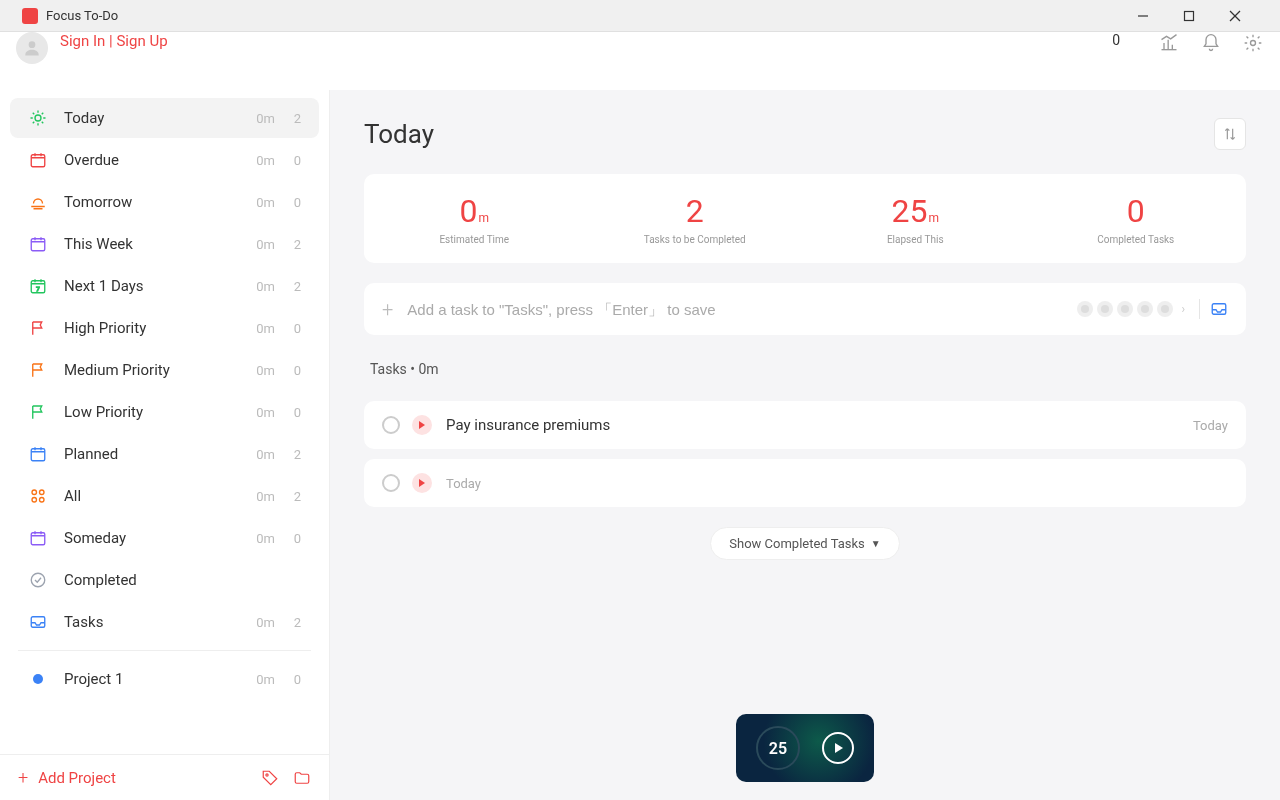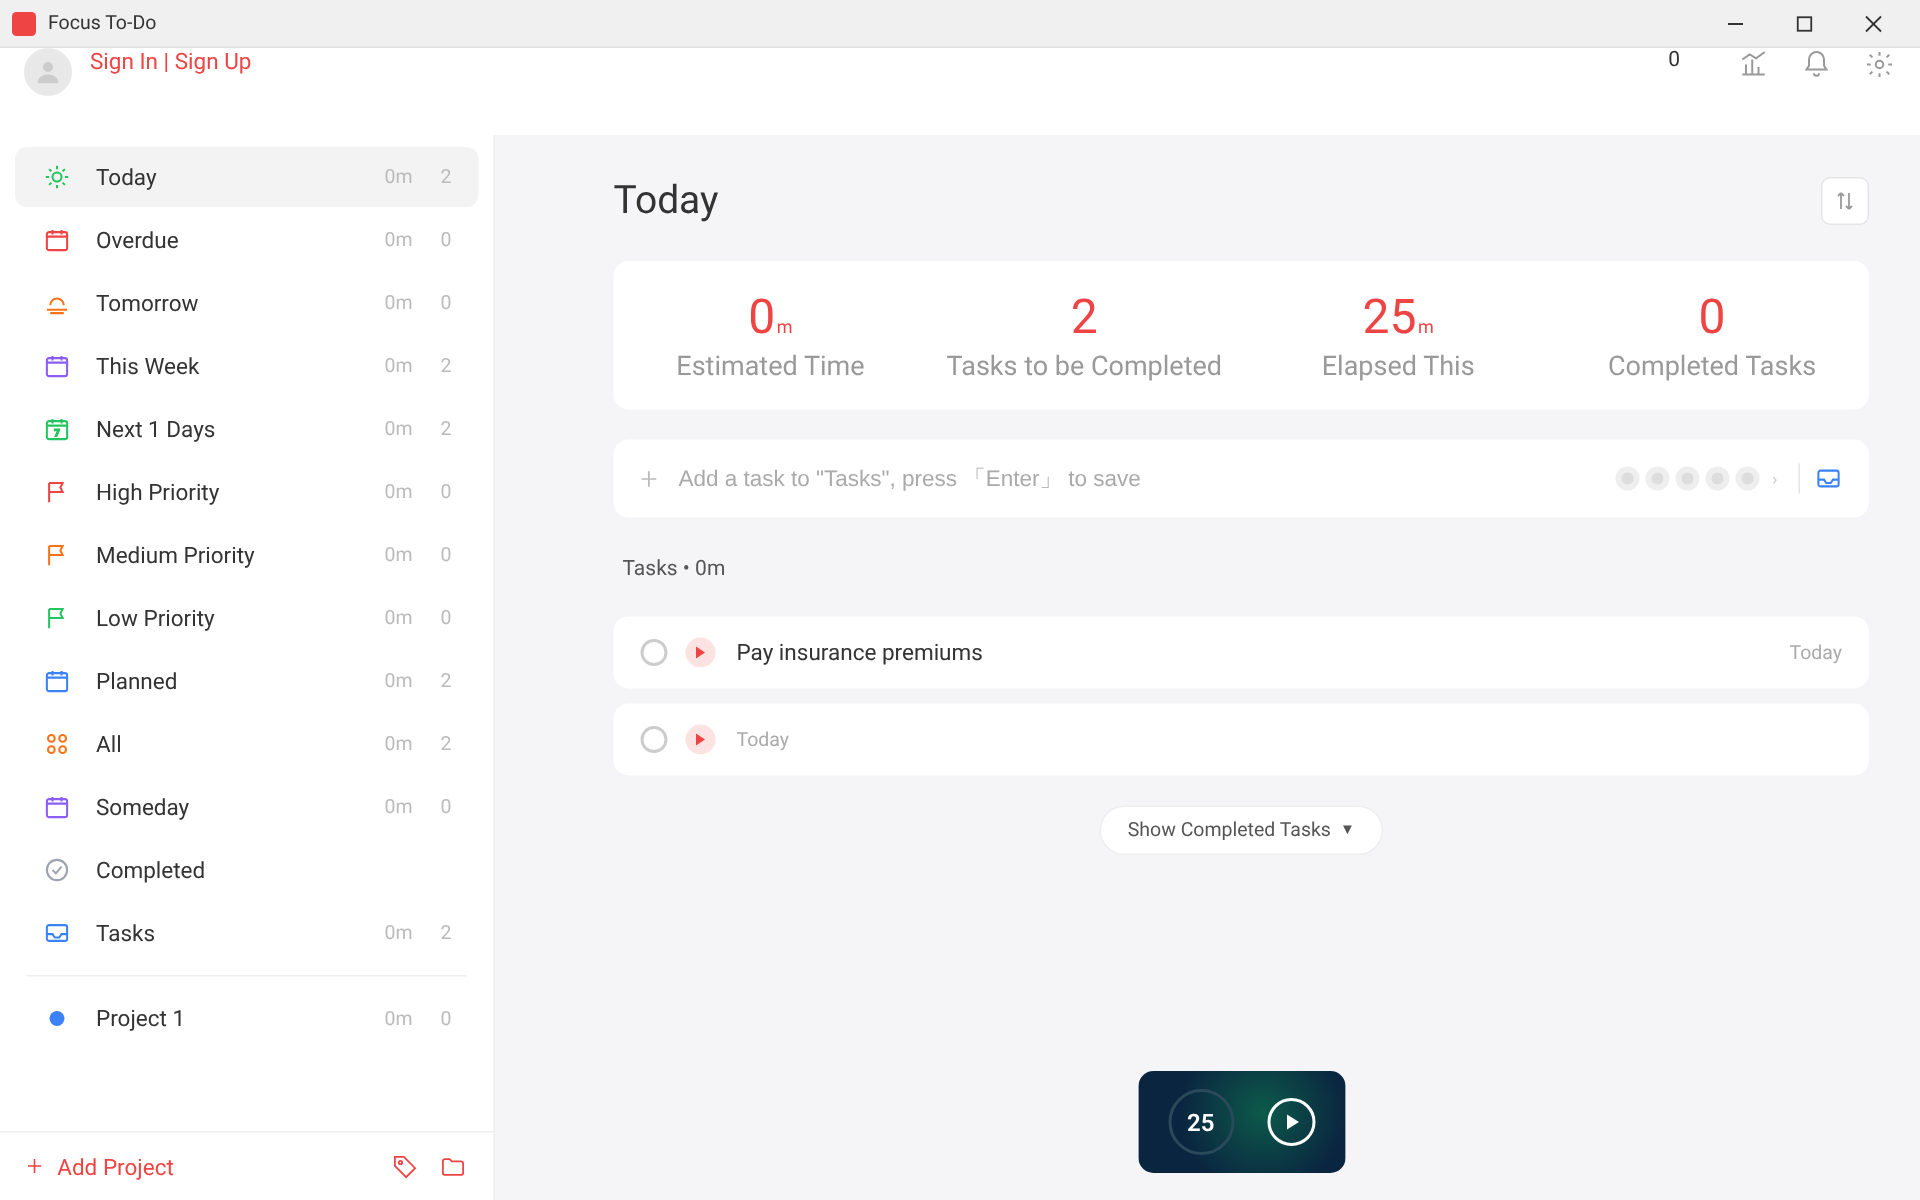--- a/index.html
+++ b/index.html
@@ -1,32 +1,32 @@
 <!DOCTYPE html>
 <html><head>
 <meta charset="utf-8">
 <style>
 * { box-sizing: border-box; margin: 0; padding: 0; }
 body { font-family: -apple-system, BlinkMacSystemFont, "Segoe UI", Roboto, sans-serif; background: #f5f5f7; overflow: hidden; }
 
-.titlebar { height: 32px; background: #f0f0f0; display: flex; align-items: center; padding: 0 8px; border-bottom: 1px solid #e0e0e0; }
+.titlebar { height: 32px; background: #f0f0f0; display: flex; align-items: center; padding: 0 22px; border-bottom: 1px solid #e0e0e0; }
 .titlebar-icon { width: 16px; height: 16px; background: #ef4444; border-radius: 3px; margin-right: 8px; }
 .titlebar-title { font-size: 13px; color: #333; }
 .titlebar-spacer { flex: 1; }
 .titlebar-btn { width: 46px; height: 32px; display: flex; align-items: center; justify-content: center; cursor: pointer; }
 .titlebar-btn svg { width: 12px; height: 12px; }
 
 .header { height: 58px; background: #fff; display: flex; align-items: flex-start; padding: 0 16px; }
 .avatar { width: 32px; height: 32px; border-radius: 50%; background: #e8e8e8; display: flex; align-items: center; justify-content: center; margin-right: 12px; }
 .signin { color: #ef4444; font-size: 15px; cursor: pointer; }
 .header-spacer { flex: 1; }
 .header-count { font-size: 14px; color: #333; margin-right: 18px; }
 .header-icon { width: 22px; height: 22px; margin-left: 20px; cursor: pointer; display:flex; align-items:center; justify-content:center; }
 
-.body { display: flex; height: calc(100vh - 90px); gap: 45px; }
+.body { display: flex; height: calc(100vh - 90px); }
 .sidebar { width: 330px; background: #fff; overflow-y: auto; position: relative; border-right: 1px solid #eee; display:flex; flex-direction:column;}
 .sidebar-scroll { flex:1; overflow-y:auto; padding-top:6px;}
 .sidebar-item { display: flex; align-items: center; padding: 10px 18px; cursor: pointer; border-radius: 8px; margin: 2px 10px; }
 .sidebar-item.active { background: #f3f3f3; }
 .sidebar-icon { width: 20px; height: 20px; margin-right: 16px; display:flex; align-items:center; justify-content:center; flex-shrink:0;}
 .sidebar-label { flex: 1; font-size: 15px; color: #333; }
 .sidebar-meta { font-size: 13px; color: #bbb; margin-left: 8px; min-width:26px; text-align:right;}
 .sidebar-count { font-size: 13px; color: #bbb; margin-left: 12px; min-width:14px; text-align:right;}
 .sidebar-divider { height: 1px; background: #eee; margin: 8px 18px; }
 .sidebar-footer { display: flex; align-items: center; padding: 12px 18px; border-top: 1px solid #eee; }
@@ -38,21 +38,21 @@
 .main { flex: 1; background: #f5f5f7; padding: 28px 34px; overflow-y: auto; position: relative; }
 .main-header { display: flex; align-items: center; margin-bottom: 24px; }
 .main-title { font-size: 26px; color: #333; }
 .main-header-spacer { flex: 1; }
 .sort-btn { width: 32px; height: 32px; border: 1px solid #e5e5e5; border-radius: 6px; background: #fff; display:flex; align-items:center; justify-content:center; cursor:pointer;}
 
 .stats { background: #fff; border-radius: 10px; display: flex; padding: 18px 0; margin-bottom: 20px; }
 .stat { flex: 1; text-align: center; }
 .stat-value { font-size: 32px; color: #ef4444; font-weight: 400; }
 .stat-value .unit { font-size: 12px; color: #ef4444; margin-left:1px;}
-.stat-label { font-size: 18px; color: #999; margin-top: 4px; }
+.stat-label { font-size: 10px; color: #999; margin-top: 4px; }
 
 .add-task { background: #fff; border-radius: 10px; display: flex; align-items: center; padding: 14px 18px; margin-bottom: 26px; }
 .add-task-icon { color: #bbb; margin-right: 14px; font-size:20px; font-weight:300;}
 .add-task-input { flex: 1; border: none; outline: none; font-size: 15px; color: #333; background:transparent;}
 .add-task-input::placeholder { color: #aaa; }
 .pomo-dots { display: flex; gap: 4px; align-items:center; margin-left: 10px; }
 .pomo-dot { width: 16px; height: 16px; border-radius: 50%; background: #eee; display:flex; align-items:center; justify-content:center;}
 .pomo-arrow { color:#ccc; margin:0 4px; font-size:12px;}
 .pomo-sep { width:1px; height:20px; background:#e5e5e5; margin:0 10px;}
 .inbox-icon { color: #3b82f6; }

